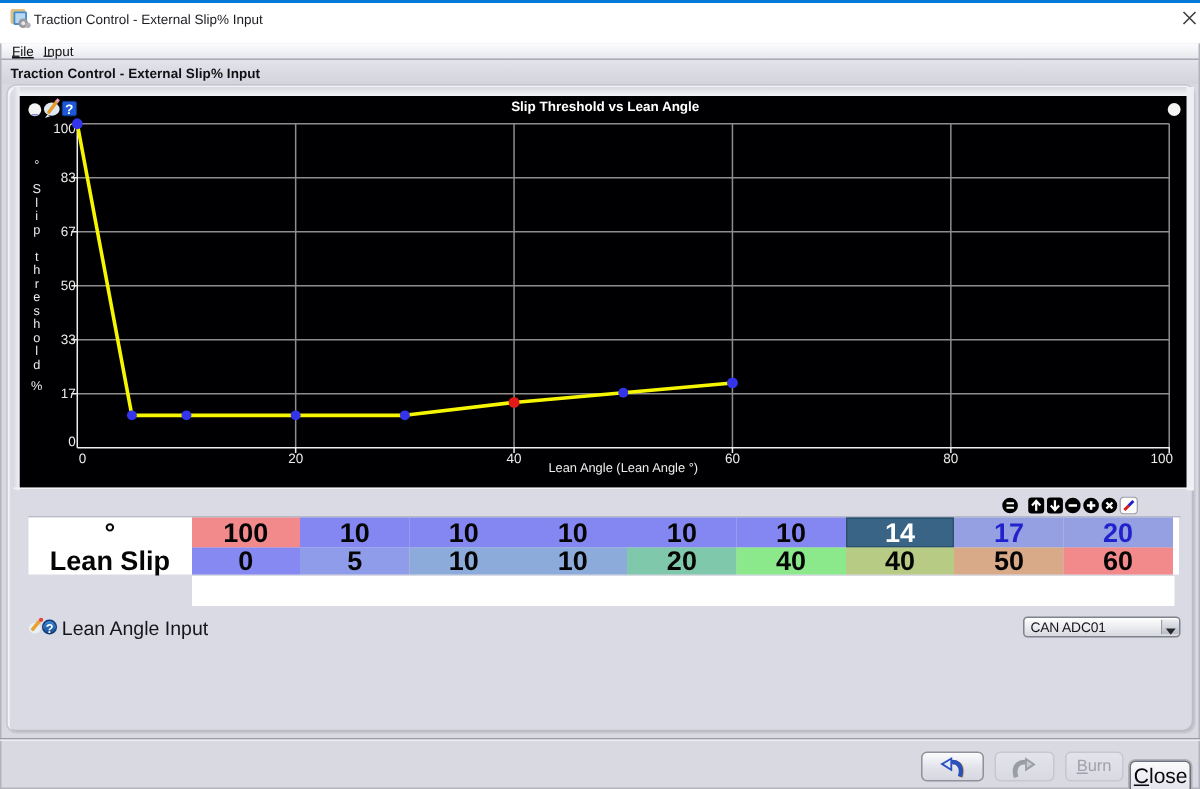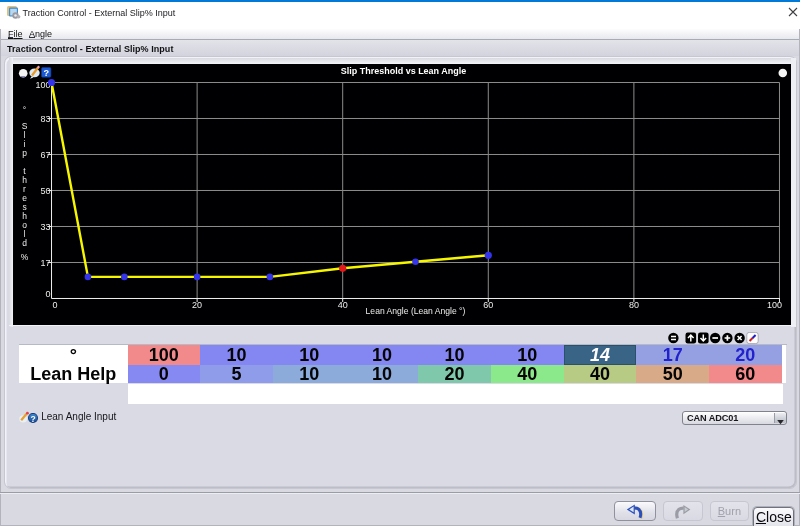--- a/index.html
+++ b/index.html
@@ -22,21 +22,21 @@
   <circle cx="12.6" cy="11.8" r="1.8" fill="#b0b0b6"></circle>
 </svg>
 <div class="abs" style="left:22.5px;top:4px;width:400px;height:18px;font-size:9px;line-height:18px;color:#1c1c20;">Traction Control - External Slip% Input</div>
 <svg class="abs" style="left:788px;top:7px;" width="10" height="10" viewBox="0 0 10 10">
   <path d="M1 1 L9 9 M9 1 L1 9" stroke="#404044" stroke-width="1.1" fill="none"></path>
 </svg>
 
 <div class="abs" style="left:0;top:29px;width:800px;height:11px;background:linear-gradient(#fdfdfe,#e7e8ed);border-bottom:1px solid #a9abb4;"></div>
 <div class="abs" style="left:8px;top:28.5px;font-size:9px;color:#111;text-decoration:underline;">F<span style="text-decoration:none;">ile</span></div>
 <div class="abs" style="left:8px;top:36.8px;width:5px;height:1px;background:#30303a;"></div>
-<div class="abs" style="left:29px;top:28.5px;font-size:9px;color:#111;">Angle</div>
+<div class="abs" style="left:29px;top:28.5px;font-size:9px;color:#111;">Input</div>
 <div class="abs" style="left:29px;top:36.8px;width:6px;height:1px;background:#30303a;"></div>
 
 <div class="abs" style="left:0;top:40px;width:800px;height:16px;background:linear-gradient(#e3e4ea,#d2d3dc);"></div>
 <div class="abs" style="left:7px;top:43.5px;font-size:9px;font-weight:bold;letter-spacing:0.05px;color:#101014;">Traction Control - External Slip% Input</div>
 
 <div class="abs" style="left:3.5px;top:55.5px;width:793px;height:433px;background:#d9dae3;border-radius:7px;border:1px solid #c6c7d1;
      box-shadow: inset 1.5px 1.5px 0 #f2f3f8, inset -1.5px -1.5px 0 #bcbdc7;"></div>
 <div class="abs" style="left:0;top:29px;width:1.2px;height:497px;background:#b2b3bd;"></div>
 <div class="abs" style="left:798.8px;top:29px;width:1.2px;height:497px;background:#b2b3bd;"></div>
 <div class="abs" style="left:0;top:524.8px;width:800px;height:1.2px;background:#b2b3bd;"></div>
@@ -162,32 +162,32 @@
     <path d="M69.6 4 l4 4 M73.6 4 l-4 4" stroke="#fff" stroke-width="1.6"></path>
     <rect x="78.8" y="0.4" width="11.4" height="11.2" rx="2.4" fill="#fdfdfd" stroke="#9a9ca6" stroke-width="0.8"></rect>
     <line x1="81.6" y1="9" x2="84.8" y2="5.8" stroke="#d02020" stroke-width="2"></line>
     <line x1="84.6" y1="6" x2="87.6" y2="3" stroke="#2020c8" stroke-width="2"></line>
   </svg>
 </div>
 
 <div class="abs" style="left:19px;top:343.6px;width:767.5px;height:1.2px;background:#b6bac6;"></div>
 <div class="abs" style="left:19px;top:344.8px;width:108.5px;height:38.4px;background:#ffffff;"></div>
 <div class="abs" style="left:19px;top:344.8px;width:108.5px;height:20.1px;font-size:18px;font-weight:bold;color:#050505;text-align:center;line-height:21px;">°</div>
-<div class="abs" style="left:19px;top:364.9px;width:108.5px;height:18.3px;font-size:18px;font-weight:bold;color:#050505;text-align:center;line-height:18.5px;">Lean Help</div>
+<div class="abs" style="left:19px;top:364.9px;width:108.5px;height:18.3px;font-size:18px;font-weight:bold;color:#050505;text-align:center;line-height:18.5px;">Lean Slip</div>
 <div class="abs" style="left:781.8px;top:344.8px;width:4.7px;height:38.4px;background:#ffffff;"></div>
 <div class="abs" style="left:127.5px;top:384px;width:655.5px;height:20.4px;background:#ffffff;"></div>
 
 <div class="abs" id="vrow" style="left:127.5px;top:344.8px;height:20.1px;display:flex;">
   <div style="width:72.7px;background:#f28a8c;font-size:18px;font-weight:bold;text-align:center;line-height:20.5px;color:#050505;">100</div>
   <div style="width:72.7px;background:#8487f1;font-size:18px;font-weight:bold;text-align:center;line-height:20.5px;color:#050505;">10</div>
   <div style="width:72.7px;background:#8487f1;font-size:18px;font-weight:bold;text-align:center;line-height:20.5px;color:#050505;">10</div>
   <div style="width:72.7px;background:#8487f1;font-size:18px;font-weight:bold;text-align:center;line-height:20.5px;color:#050505;">10</div>
   <div style="width:72.7px;background:#8487f1;font-size:18px;font-weight:bold;text-align:center;line-height:20.5px;color:#050505;">10</div>
   <div style="width:72.7px;background:#8487f1;font-size:18px;font-weight:bold;text-align:center;line-height:20.5px;color:#050505;">10</div>
-  <div style="width:72.7px;background:#3a6486;border:1px solid #2b506c;font-size:18px;font-weight:bold;text-align:center;line-height:18.5px;color:#ffffff;font-style:italic;">14</div>
+  <div style="width:72.7px;background:#3a6486;border:1px solid #2b506c;font-size:18px;font-weight:bold;text-align:center;line-height:18.5px;color:#ffffff;">14</div>
   <div style="width:72.7px;background:#95a0e2;font-size:18px;font-weight:bold;text-align:center;line-height:20.5px;color:#2222cc;">17</div>
   <div style="width:72.7px;background:#95a0e2;font-size:18px;font-weight:bold;text-align:center;line-height:20.5px;color:#2222cc;">20</div>
 </div>
 
 <div class="abs" style="left:127.5px;top:364.9px;height:18.3px;display:flex;">
   <div style="width:72.7px;background:#8689f2;font-size:18px;font-weight:bold;text-align:center;line-height:18.5px;color:#050505;">0</div>
   <div style="width:72.7px;background:#8f9ce9;font-size:18px;font-weight:bold;text-align:center;line-height:18.5px;color:#050505;">5</div>
   <div style="width:72.7px;background:#8cabdb;font-size:18px;font-weight:bold;text-align:center;line-height:18.5px;color:#050505;">10</div>
   <div style="width:72.7px;background:#8cabdb;font-size:18px;font-weight:bold;text-align:center;line-height:18.5px;color:#050505;">10</div>
   <div style="width:72.7px;background:#7fc8ab;font-size:18px;font-weight:bold;text-align:center;line-height:18.5px;color:#050505;">20</div>
@@ -196,23 +196,23 @@
   <div style="width:72.7px;background:#d9aa87;font-size:18px;font-weight:bold;text-align:center;line-height:18.5px;color:#050505;">50</div>
   <div style="width:72.7px;background:#f28a8c;font-size:18px;font-weight:bold;text-align:center;line-height:18.5px;color:#050505;">60</div>
 </div>
 
 <svg class="abs" style="left:19px;top:411px;" width="11" height="12" viewBox="0 0 11 12">
   <ellipse cx="4.2" cy="7.8" rx="4" ry="3.6" fill="#e8f0f6"></ellipse>
   <line x1="2.2" y1="9.2" x2="7.6" y2="2.8" stroke="#e8a030" stroke-width="2.3"></line>
   <circle cx="8.4" cy="2.2" r="1.4" fill="#e84040"></circle>
 </svg>
 <div class="abs" style="left:28.4px;top:412.8px;width:9.6px;height:9.8px;background:linear-gradient(#3c88d0,#1a4e9a);border:0.5px solid #123a78;border-radius:50%;color:#fff;font-size:8.5px;font-weight:bold;text-align:center;line-height:10px;">?</div>
-<div class="abs" style="left:41.2px;top:411.2px;font-size:10px;color:#16161c;text-align:center;">Lean Angle Input</div>
-
-<div class="abs" style="left:681.5px;top:411px;width:105.5px;height:13.5px;border:1px solid #80828c;border-radius:3px;background:linear-gradient(#ffffff,#d8d9e1);font-weight:bold;">
+<div class="abs" style="left:41.2px;top:411.2px;font-size:13px;color:#16161c;text-align:center;">Lean Angle Input</div>
+
+<div class="abs" style="left:681.5px;top:411px;width:105.5px;height:13.5px;border:1px solid #80828c;border-radius:3px;background:linear-gradient(#ffffff,#d8d9e1);">
   <div style="position:absolute;left:4.5px;top:0;font-size:9.2px;letter-spacing:-0.1px;line-height:12.5px;color:#16161a;">CAN ADC01</div>
   <div style="position:absolute;right:0.5px;top:0.5px;width:11.5px;height:10.5px;border-left:1px solid #9a9ca6;border-radius:0 2px 2px 0;background:linear-gradient(#eceef2,#b8bac4);">
     <svg width="11" height="10" viewBox="0 0 11 10">
         <path d="M2.2 3 h6.6 l-3.3 4.2 z" fill="#26262c"></path>
       </svg>
   </div>
 </div>
 
 <div class="abs" style="left:0;top:492px;width:800px;height:1px;background:#9a9ca6;"></div>
 <div class="abs" style="left:0;top:493px;width:800px;height:1px;background:#eceef2;"></div>

